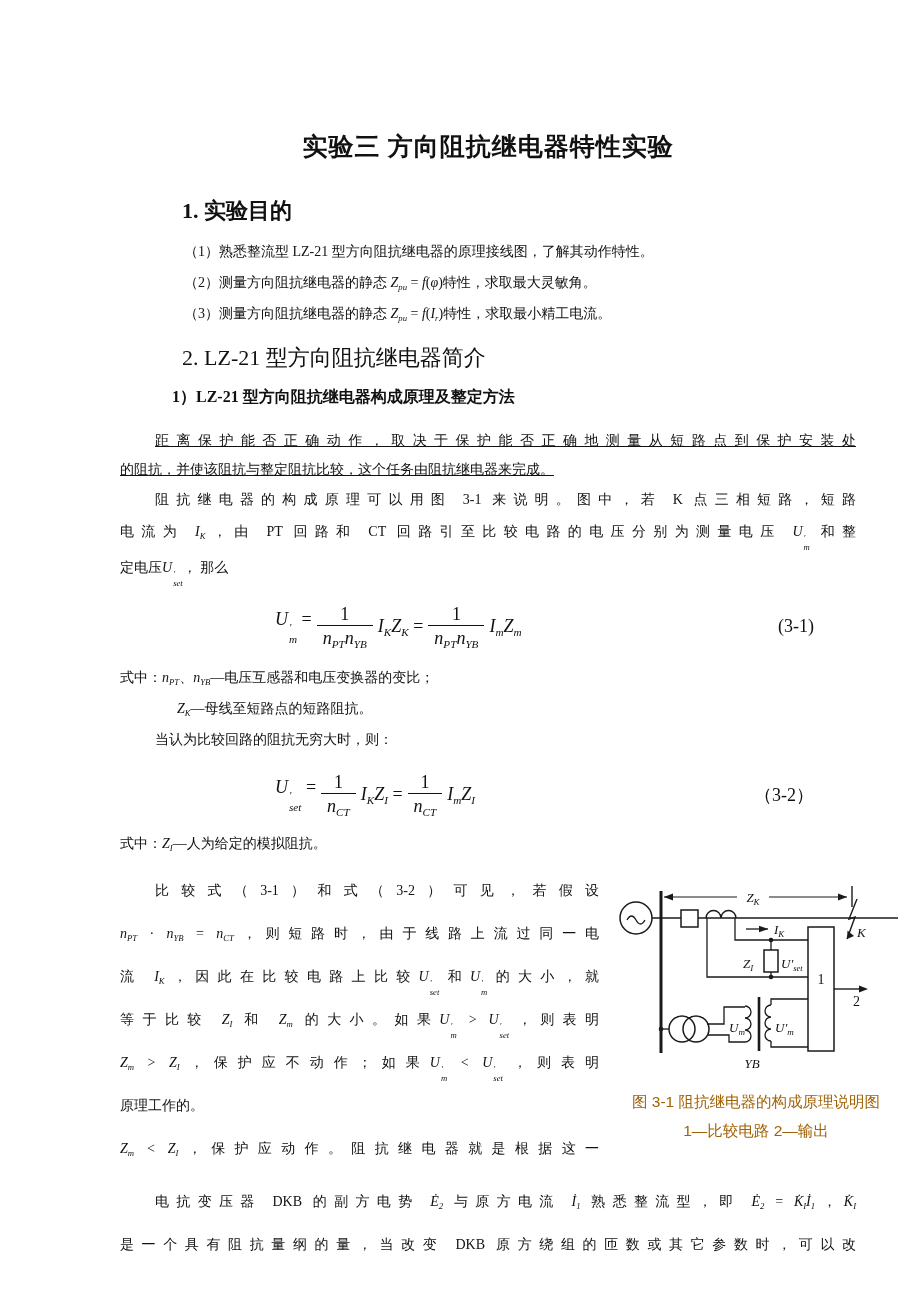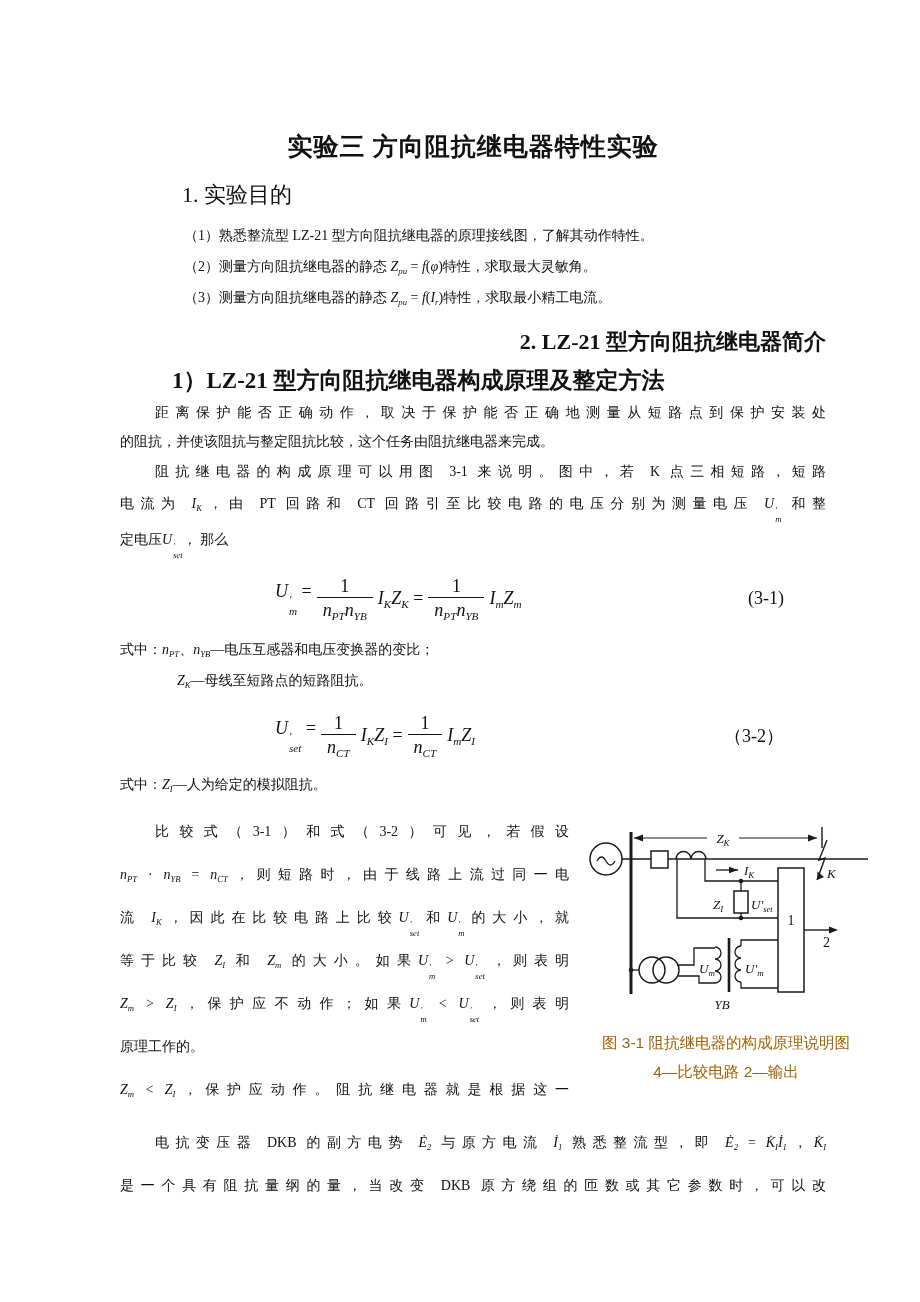--- a/index.html
+++ b/index.html
@@ -1,28 +1,28 @@
 <!DOCTYPE html>
 <html><head>
 <meta charset="utf-8">
 <style>
   html,body{margin:0;padding:0;background:#ffffff;}
   body{width:920px;height:1302px;color:#111;font-family:"Liberation Serif","DejaVu Serif",serif;}
   .page{position:relative;width:920px;height:1302px;overflow:hidden;}
-  .content{padding:130px 94px 0 120px;}
+  .content{padding:130px 64px 0 120px;}
 
   .title{text-align:center;font-size:25px;font-weight:bold;line-height:34px;letter-spacing:1px;}
-  .h1{margin:16px 0 0 62px;font-size:22px;font-weight:normal;line-height:30px;}
-  .h2{margin:14px 0 0 62px;font-size:22px;font-weight:bold;line-height:30px;text-align:right;}
-  .h3{margin:10px 0 0 52px;font-size:23px;font-weight:bold;line-height:27px;}
+  .h1{margin:32px 0 0 62px;font-size:22px;font-weight:bold;line-height:30px;}
+  .h2{margin:14px 0 0 62px;font-size:22px;font-weight:normal;line-height:30px;}
+  .h3{margin:10px 0 0 52px;font-size:16px;font-weight:bold;line-height:27px;}
 
   .ln{font-size:14px;line-height:29px;}
   .items{margin-top:10px;margin-left:64px;}
   .items .ln{line-height:31px;}
-  .p1{margin-top:4px;}
+  .p1{margin-top:16px;text-decoration:underline;}
   .p2 .ln{line-height:32px;}
   .ind{text-indent:35px;}
   .ind2{padding-left:57px;}
   .j{text-align:justify;text-align-last:justify;}
 
   .it{font-style:italic;}
   sub,sup{font-size:0.62em;font-style:italic;line-height:0;}
   sub{vertical-align:-0.35em;}
   .stk{display:inline-flex;flex-direction:column;align-items:flex-start;font-size:0.62em;line-height:1.05;vertical-align:-0.55em;font-style:italic;margin-left:1px;}
   .stk span{display:block;}
@@ -107,20 +107,21 @@
           <span class="den"><span class="it">n</span><sub>PT</sub><span class="it">n</span><sub>YB</sub></span>
         </span>
         <span><span class="it">I</span><sub>m</sub><span class="it">Z</span><sub>m</sub></span>
       </span>
       <span class="f-tag">(3-1)</span>
     </div>
 
     <div class="where">
       <div class="ln"><span>式中：</span><span class="it">n</span><sub>PT</sub><span>、</span><span class="it">n</span><sub>YB</sub><span>—电压互感器和电压变换器的变比；</span></div>
       <div class="ln ind2"><span class="it">Z</span><sub>K</sub><span>—母线至短路点的短路阻抗。</span></div>
+      <div class="ln ind"><span>当认为比较回路的阻抗无穷大时，则：</span></div>
     </div>
 
     <div class="formula f32">
       <span class="f-spacer"></span>
       <span class="f-body">
         <span><span class="it">U</span><span class="stk">
               <span>′</span>
               <span>set</span>
             </span><span> = </span></span>
         <span class="frac">
@@ -210,21 +211,21 @@
             <text x="170" y="93"><tspan class="itl">U′</tspan><tspan dy="3" font-size="8.5" class="itl">set</tspan></text>
             <text x="210" y="109" text-anchor="middle" font-size="14">1</text>
             <text x="242" y="131" font-size="14">2</text>
             <text x="118" y="157"><tspan class="itl">U</tspan><tspan dy="3" font-size="9" class="itl">m</tspan></text>
             <text x="164" y="157"><tspan class="itl">U′</tspan><tspan dy="3" font-size="9" class="itl">m</tspan></text>
             <text x="141" y="193" text-anchor="middle" class="itl">YB</text>
           </g>
         </svg>
         <figcaption class="figcap">
           <div class="cap">图 3-1 阻抗继电器的构成原理说明图</div>
-          <div class="cap">4—比较电路 2—输出</div>
+          <div class="cap">1—比较电路 2—输出</div>
         </figcaption>
       </figure>
 
       <div class="ln wln ind j"><span>比较式（3-1）和式（3-2）可见，若假设</span></div>
       <div class="ln wln j"><span class="it">n</span><sub>PT</sub><span> · </span><span class="it">n</span><sub>YB</sub><span> = </span><span class="it">n</span><sub>CT</sub><span>，则短路时，由于线路上流过同一电</span></div>
       <div class="ln wln j"><span>流 </span><span class="it">I</span><sub>K</sub><span>，因此在比较电路上比较</span><span class="it">U</span><span class="stk">
             <span>′</span>
             <span>set</span>
           </span><span>和</span><span class="it">U</span><span class="stk">
             <span>′</span>

